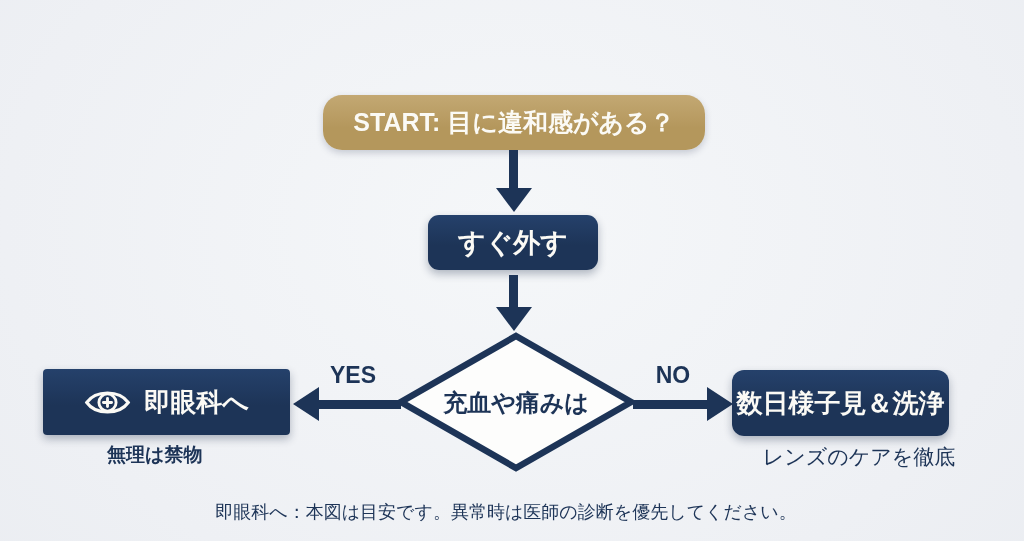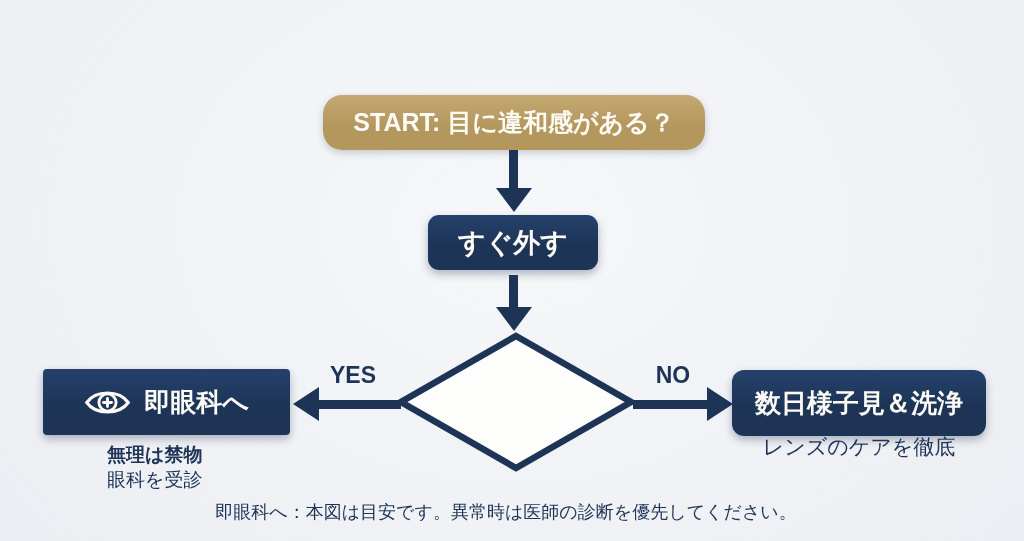--- a/index.html
+++ b/index.html
@@ -53,21 +53,21 @@
     border-radius: 11px;
     font-size: 27px;
   }
   .node.result-left {
     left: 43px; top: 369px; width: 247px; height: 66px;
     border-radius: 4px;
     font-size: 26px;
     gap: 13px;
   }
   .node.result-right {
-    left: 732px; top: 370px; width: 254px; height: 66px;
+    left: 732px; top: 370px; width: 217px; height: 66px;
     border-radius: 12px;
     font-size: 26px;
   }
   .diamond-wrap {
     position: absolute;
     left: 397px; top: 332px; width: 238px; height: 140px;
   }
   .diamond-wrap svg { position: absolute; left: 0; top: 0; }
   .diamond-label {
     position: absolute;
@@ -114,21 +114,21 @@
   .caption-left {
     position: absolute;
     left: 107px; top: 442px;
     font-size: 19px;
     line-height: 25px;
     color: var(--navy, #1d3457);
   }
   .caption-left .b { font-weight: bold; }
   .caption-right {
     position: absolute;
-    left: 732px; top: 433px; width: 254px;
+    left: 732px; top: 443px; width: 254px;
     text-align: center;
     font-size: 21px;
     color: var(--navy, #1d3457);
   }
   .footer-note {
     position: absolute;
     left: 0; top: 500px; width: 1012px;
     text-align: center;
     font-size: 18px;
     color: var(--navy, #27415f);
@@ -152,41 +152,41 @@
   </div>
 
   <div class="shaft-v" style="left:509px; top:275px; height:34px;"></div>
   <div class="head-down" style="left:496px; top:307px;"></div>
 
   <div class="diamond-wrap">
     <svg width="238" height="140" viewBox="0 0 238 140">
       <polygon points="119,4 234,70 119,136 4,70" fill="#fdfdfc" stroke="#1d3457" stroke-width="6.5" stroke-linejoin="miter"></polygon>
     </svg>
     <div class="diamond-label">
+      <span>充血や痛みは</span>
     </div>
   </div>
 
   <div class="edge-label" style="left:313px; top:362px;">YES</div>
   <div class="shaft-h" style="left:312px; top:400px; width:89px;"></div>
   <div class="head-left" style="left:293px; top:387px;"></div>
 
   <div class="node navy result-left">
     <span style="display:inline-flex;">
       <svg width="47" height="35" viewBox="0 0 52 38">
         <path d="M3 19 C 13 5, 39 5, 49 19 C 39 33, 13 33, 3 19 Z" fill="none" stroke="#fbfaf5" stroke-width="3.4"></path>
         <circle cx="26" cy="19" r="9.5" fill="none" stroke="#fbfaf5" stroke-width="3.2"></circle>
         <path d="M26 14.5 V 23.5 M21.5 19 H 30.5" stroke="#fbfaf5" stroke-width="3.2" stroke-linecap="round" fill="none"></path>
       </svg>
     </span>
     <span>即眼科へ</span>
   </div>
 
   <div class="caption-left">
     <div class="b">無理は禁物</div>
-    <div>眼科を受診</div>
   </div>
 
   <div class="edge-label" style="left:633px; top:362px;">NO</div>
   <div class="shaft-h" style="left:633px; top:400px; width:78px;"></div>
   <div class="head-right" style="left:707px; top:387px;"></div>
 
   <div class="node navy result-right">
     <span>数日様子見＆洗浄</span>
   </div>
 

